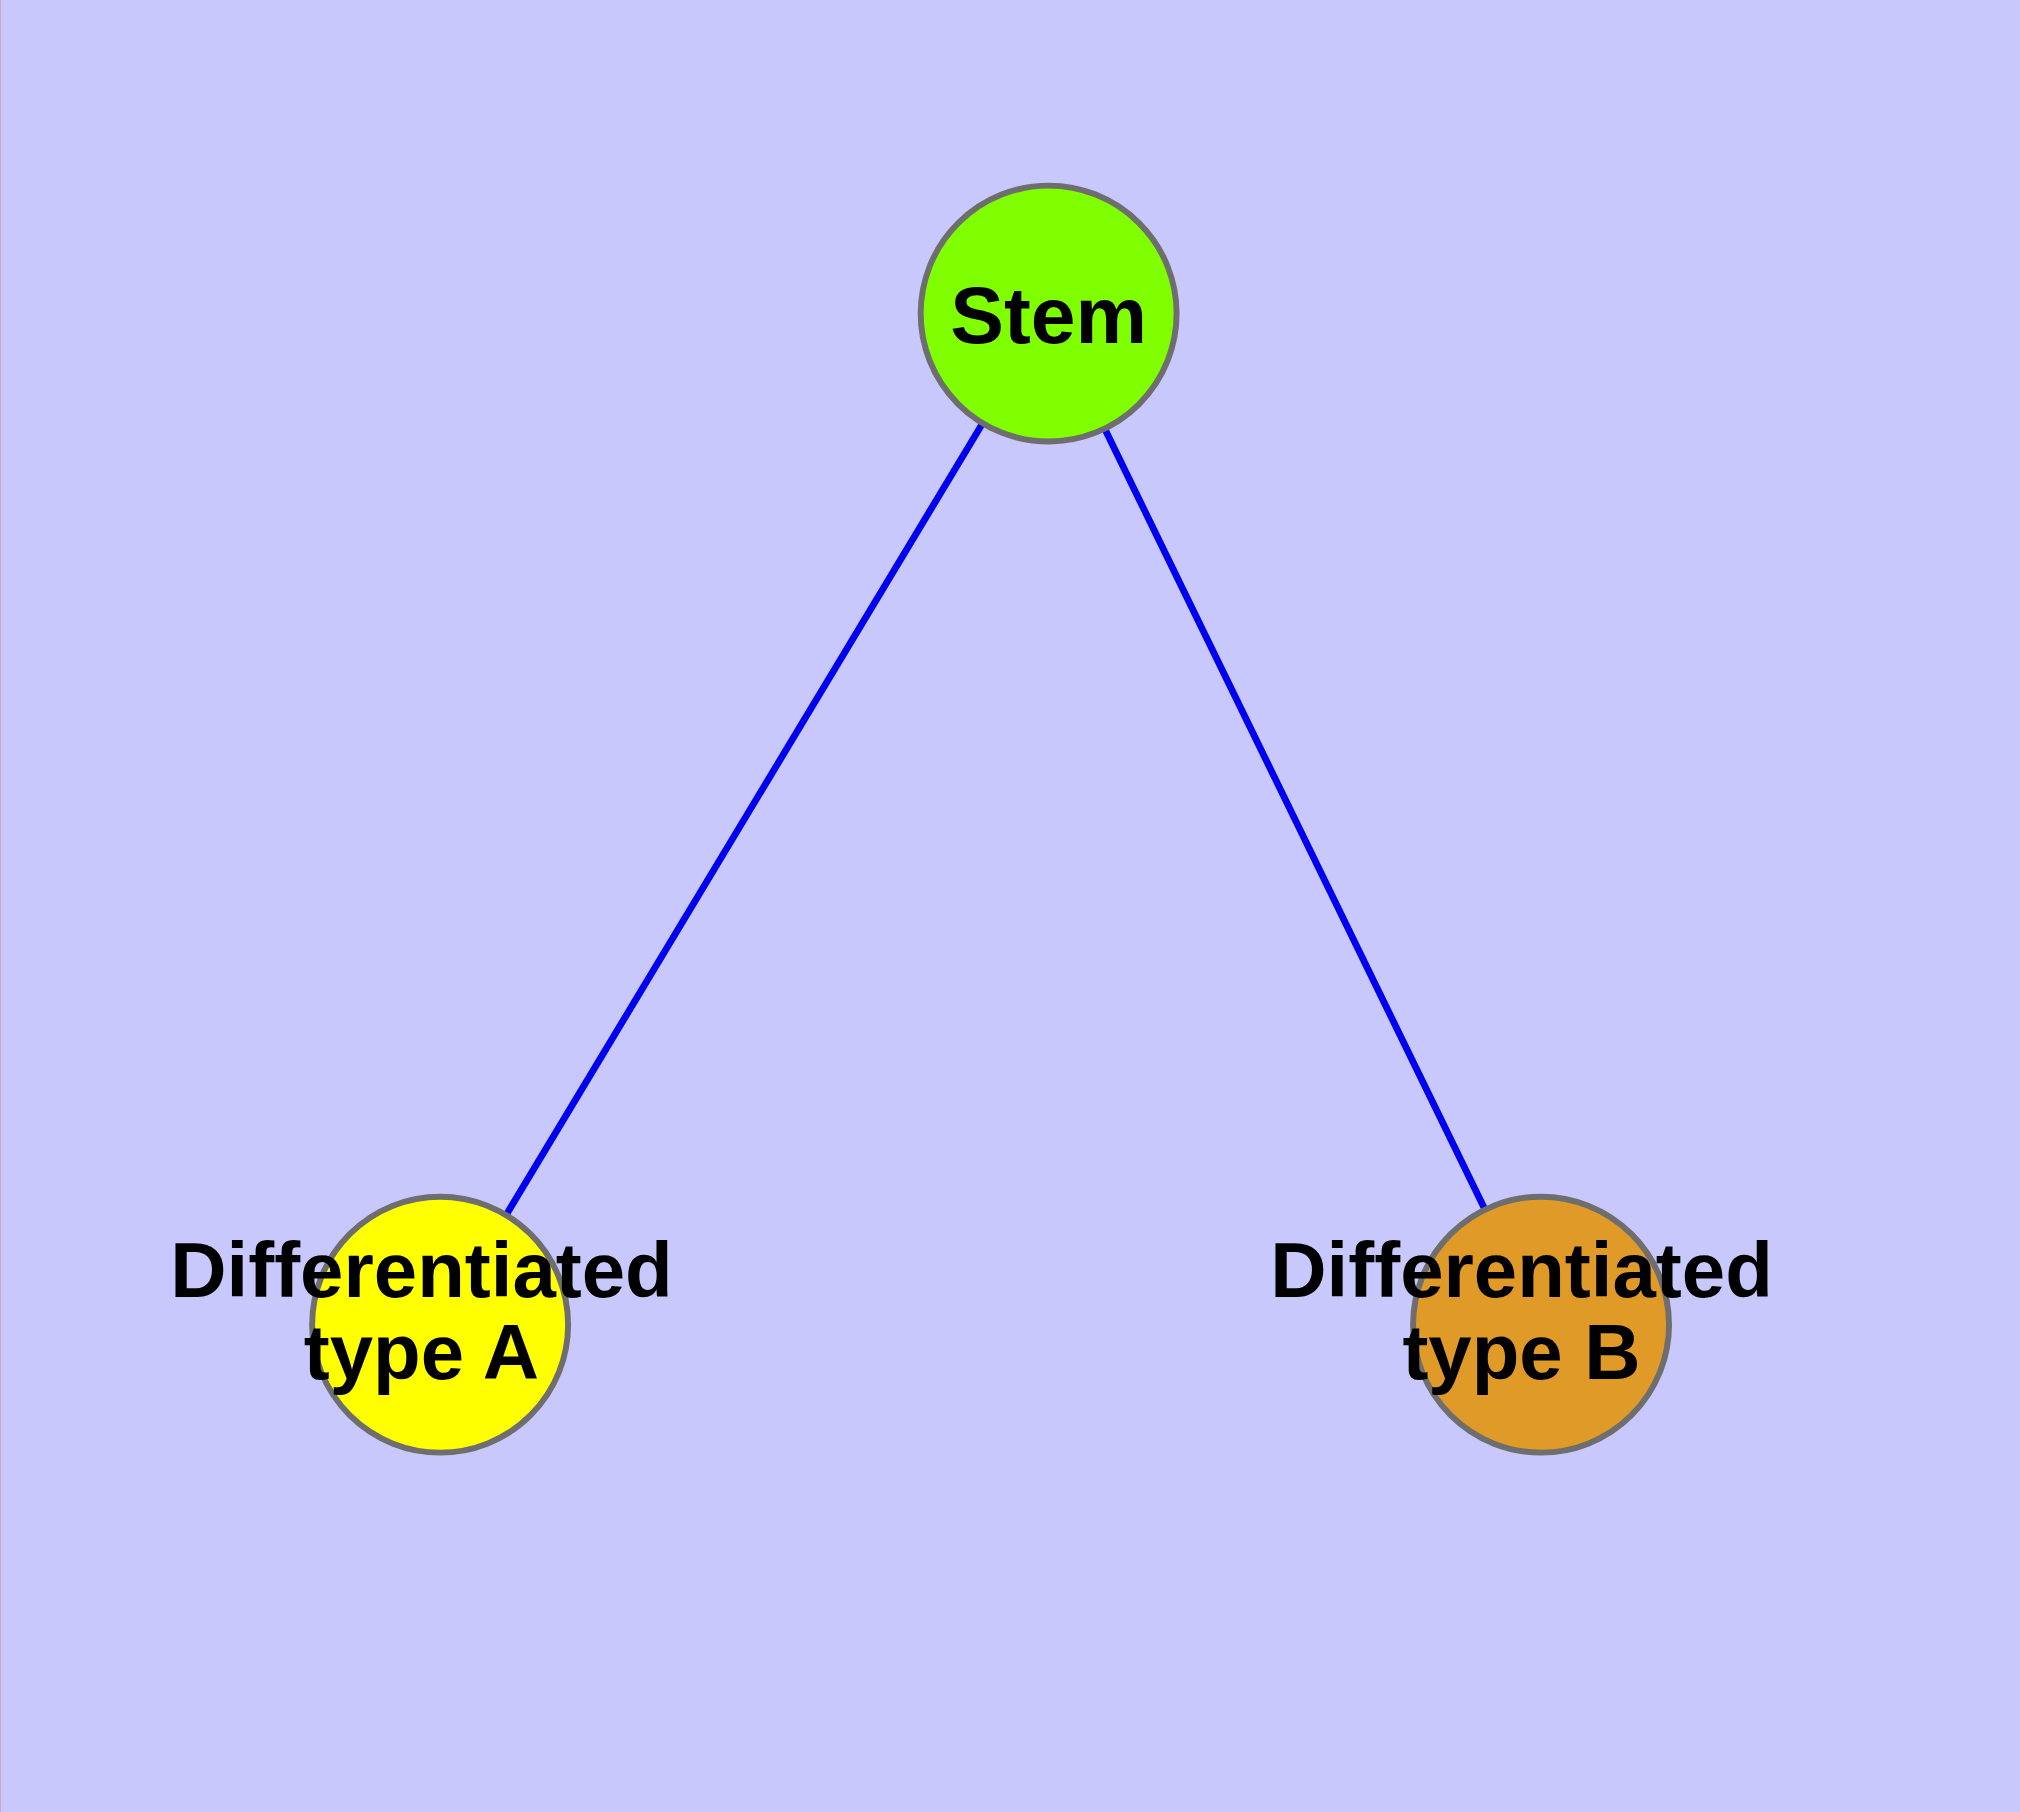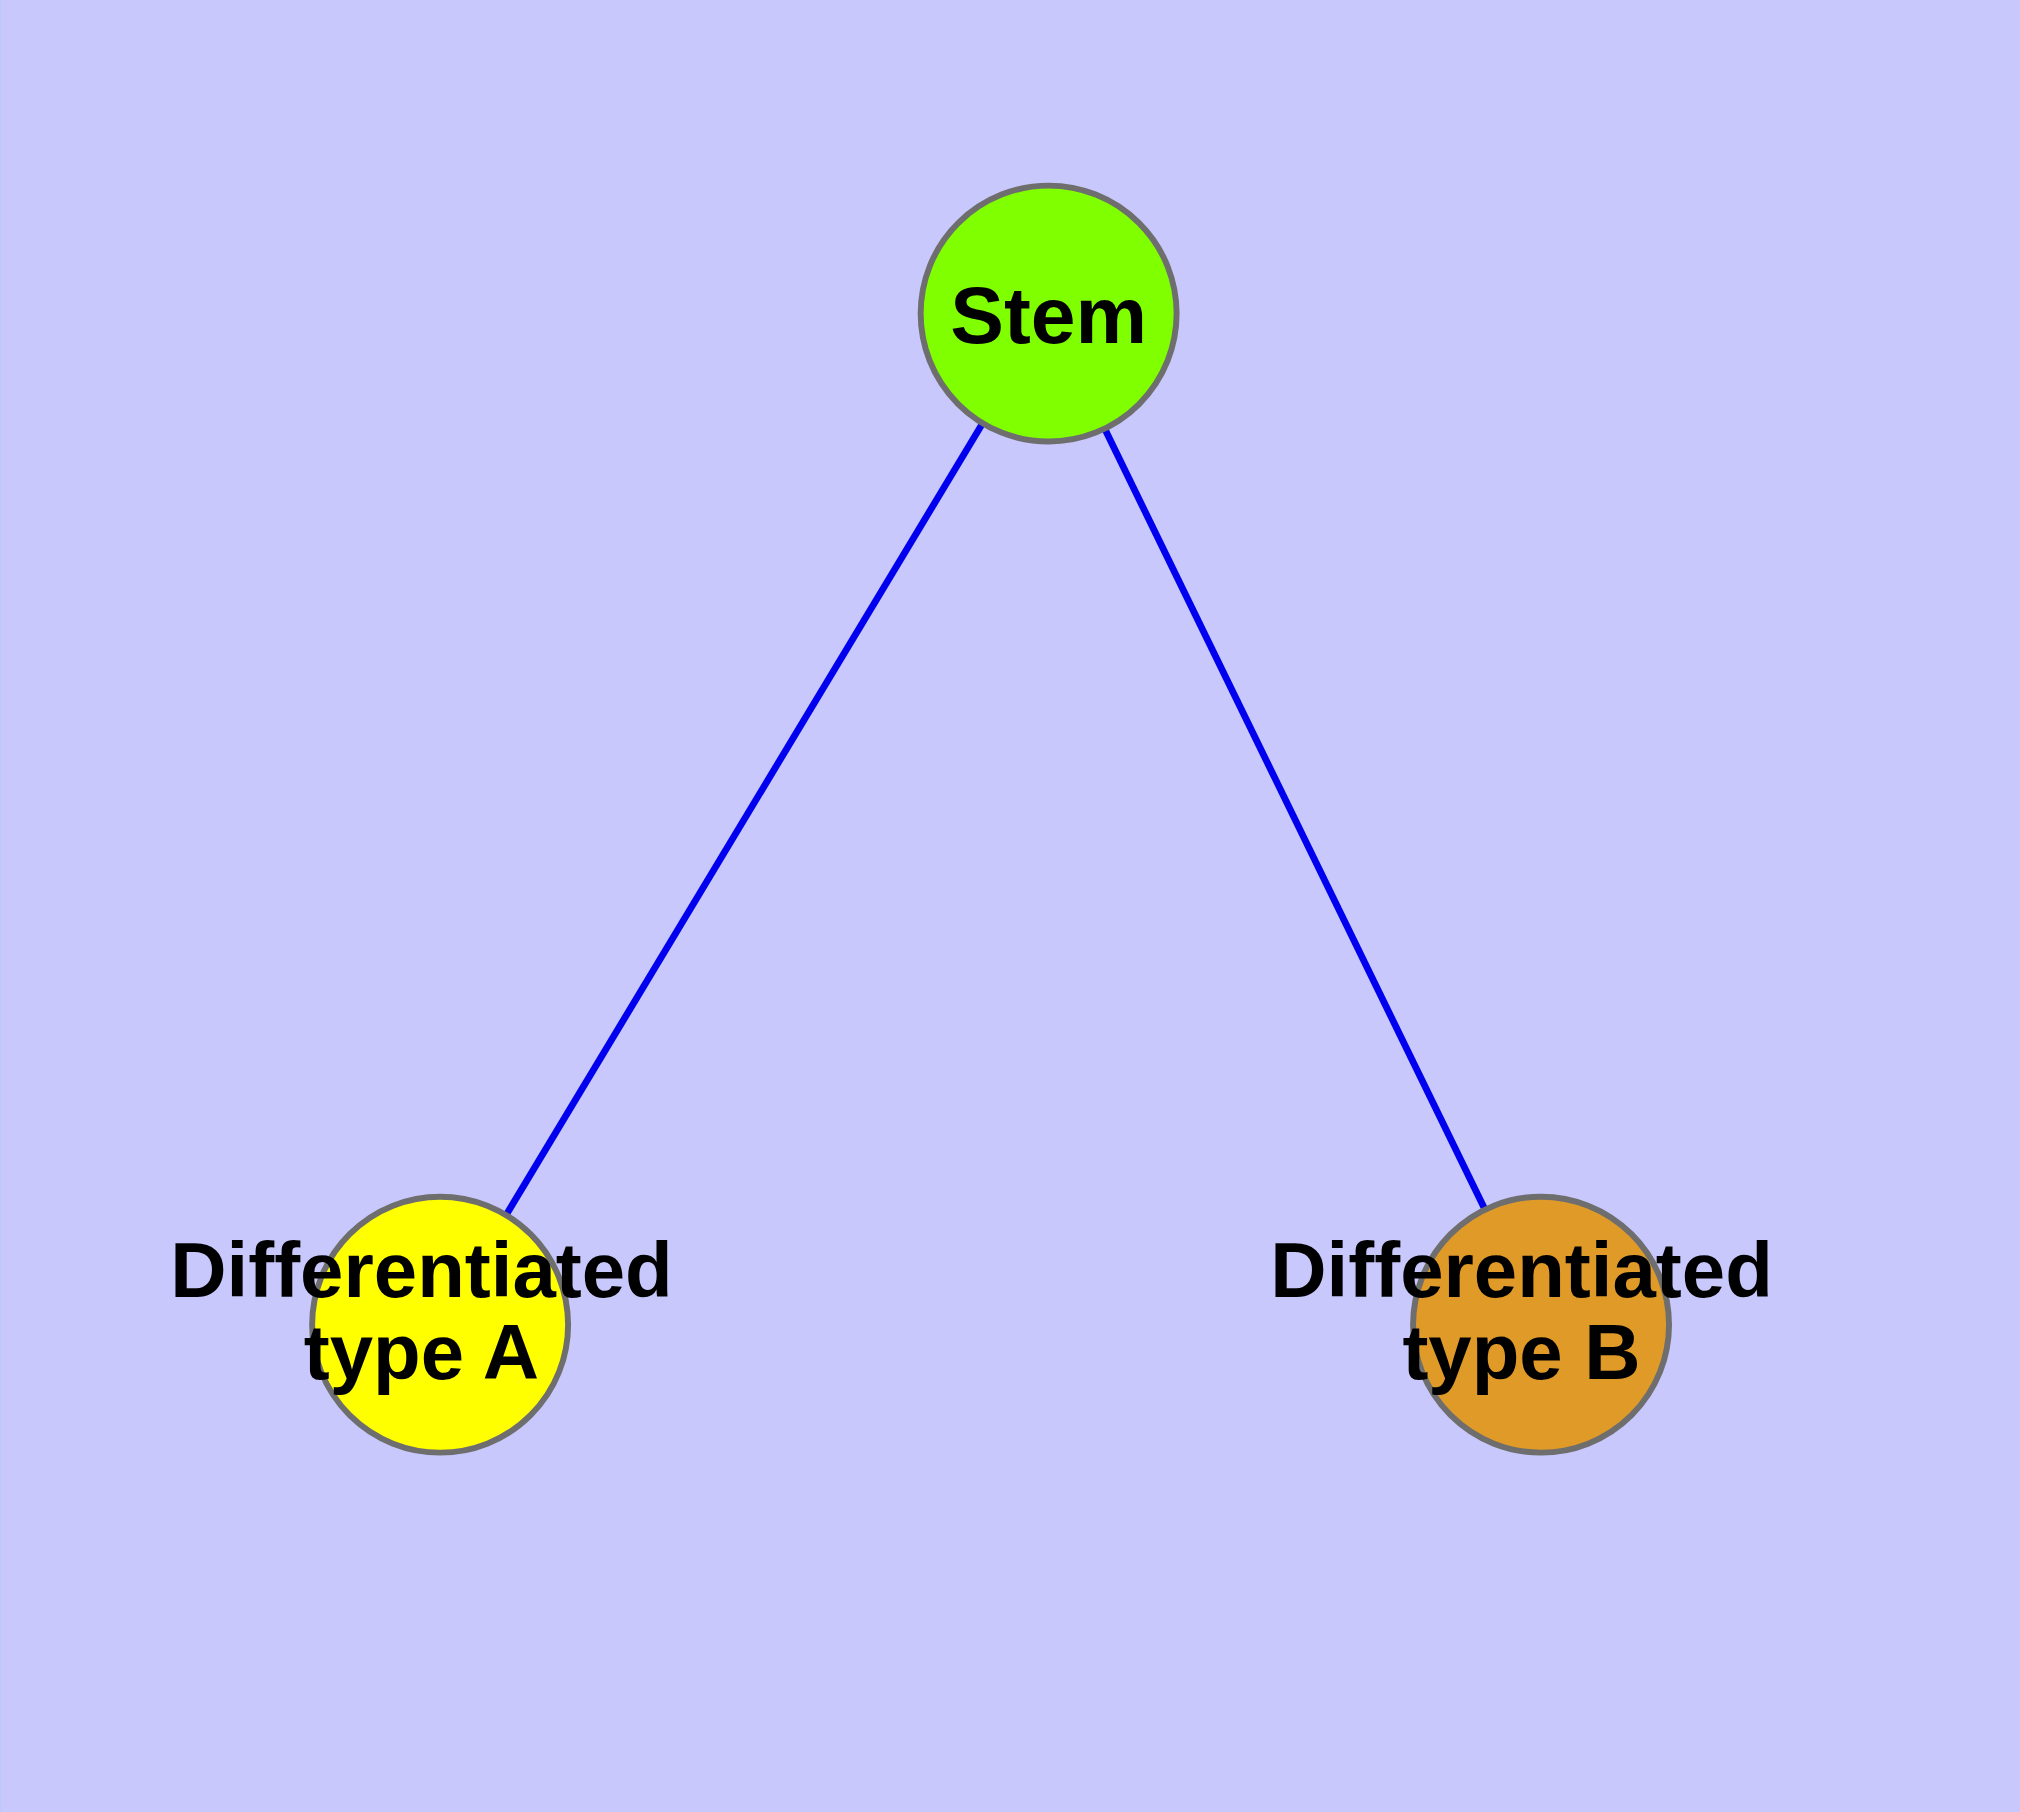--- a/index.html
+++ b/index.html
@@ -35,21 +35,21 @@
     font-weight: bold;
     fill: #000000;
     text-anchor: middle;
     paint-order: normal;
     white-space: pre;
   }
 </style>
 </head>
 <body style="width: 2021px; height: 1812px;">
 
-<div id="canvas" style="background: #7dd3fc;">
+<div id="canvas" style="background: #ef4444;">
   <svg id="graph-svg" viewBox="0 0 2384 2138" xmlns="http://www.w3.org/2000/svg" width="2021" height="1812">
 
     <rect id="bg-rect" x="0" y="0" width="2384" height="2138" fill="#c8c8fc"></rect>
 
     <g id="edges-group">
       <line class="edge-line" id="edge-0" x1="1237" y1="370" x2="519" y2="1563" stroke="#0000ee" stroke-width="8"></line>
       <line class="edge-line" id="edge-1" x1="1237" y1="370" x2="1818" y2="1563" stroke="#0000ee" stroke-width="8"></line>
     </g>
 
     <g id="nodes-group">

